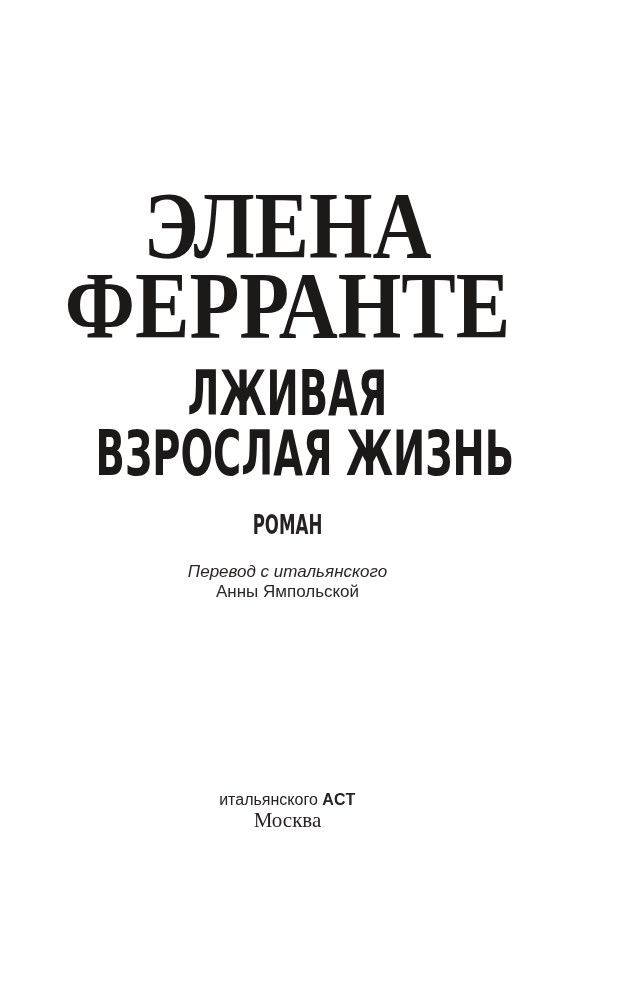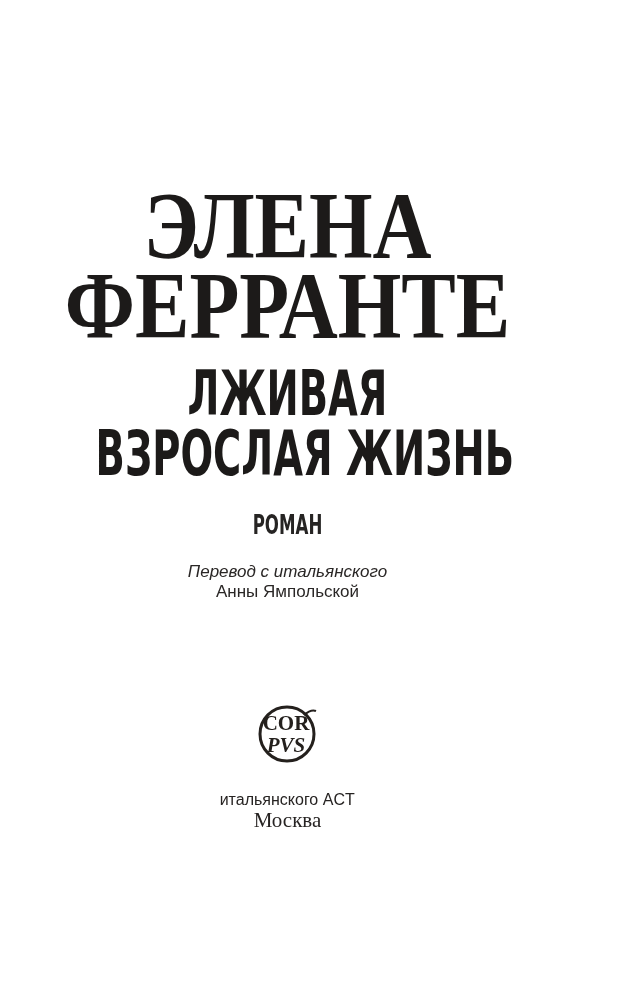--- a/index.html
+++ b/index.html
@@ -67,21 +67,21 @@
     top: 697px;
     width: 100px;
     height: 80px;
   }
   .imprint {
     top: 790px;
     font-size: 16px;
     line-height: 20px;
     color: #262322;
   }
-  .imprint .pub-bold { font-weight: normal; letter-spacing: 0.5px; }
+  .imprint .pub-bold { font-weight: bold; letter-spacing: 0.5px; }
   .city {
     top: 808px;
     font-family: "Liberation Serif", serif;
     font-size: 21px;
     line-height: 24px;
     color: #262322;
   }
 </style>
 </head>
 <body>
@@ -98,28 +98,20 @@
     <div>ВЗРОСЛАЯ ЖИЗНЬ</div>
   </div>
 
   <div class="block genre">РОМАН</div>
 
   <div class="block translation">
     <div class="t-line1">Перевод с итальянского</div>
     <div class="t-line2">Анны Ямпольской</div>
   </div>
 
-  <div class="logo-wrap">
-    <svg width="100" height="80" viewBox="0 0 100 80">
-      <circle cx="49" cy="37" r="27" fill="none" stroke="#24201d" stroke-width="3"></circle>
-      <text x="48" y="33" text-anchor="middle" font-family="Liberation Serif, serif" font-size="21" font-weight="bold" fill="#24201d">COR</text>
-      <text x="48" y="55" text-anchor="middle" font-family="Liberation Serif, serif" font-size="21" font-weight="bold" font-style="italic" fill="#24201d">PVS</text>
-      <path d="M 66 18 Q 73 12 78 14" fill="none" stroke="#24201d" stroke-width="2.2"></path>
-    </svg>
-  </div>
 
   <div class="block imprint">
     <span class="pub-reg">итальянского</span>
     <span> </span>
     <span class="pub-bold">АСТ</span>
   </div>
 
   <div class="block city">Москва</div>
 
 </div>

